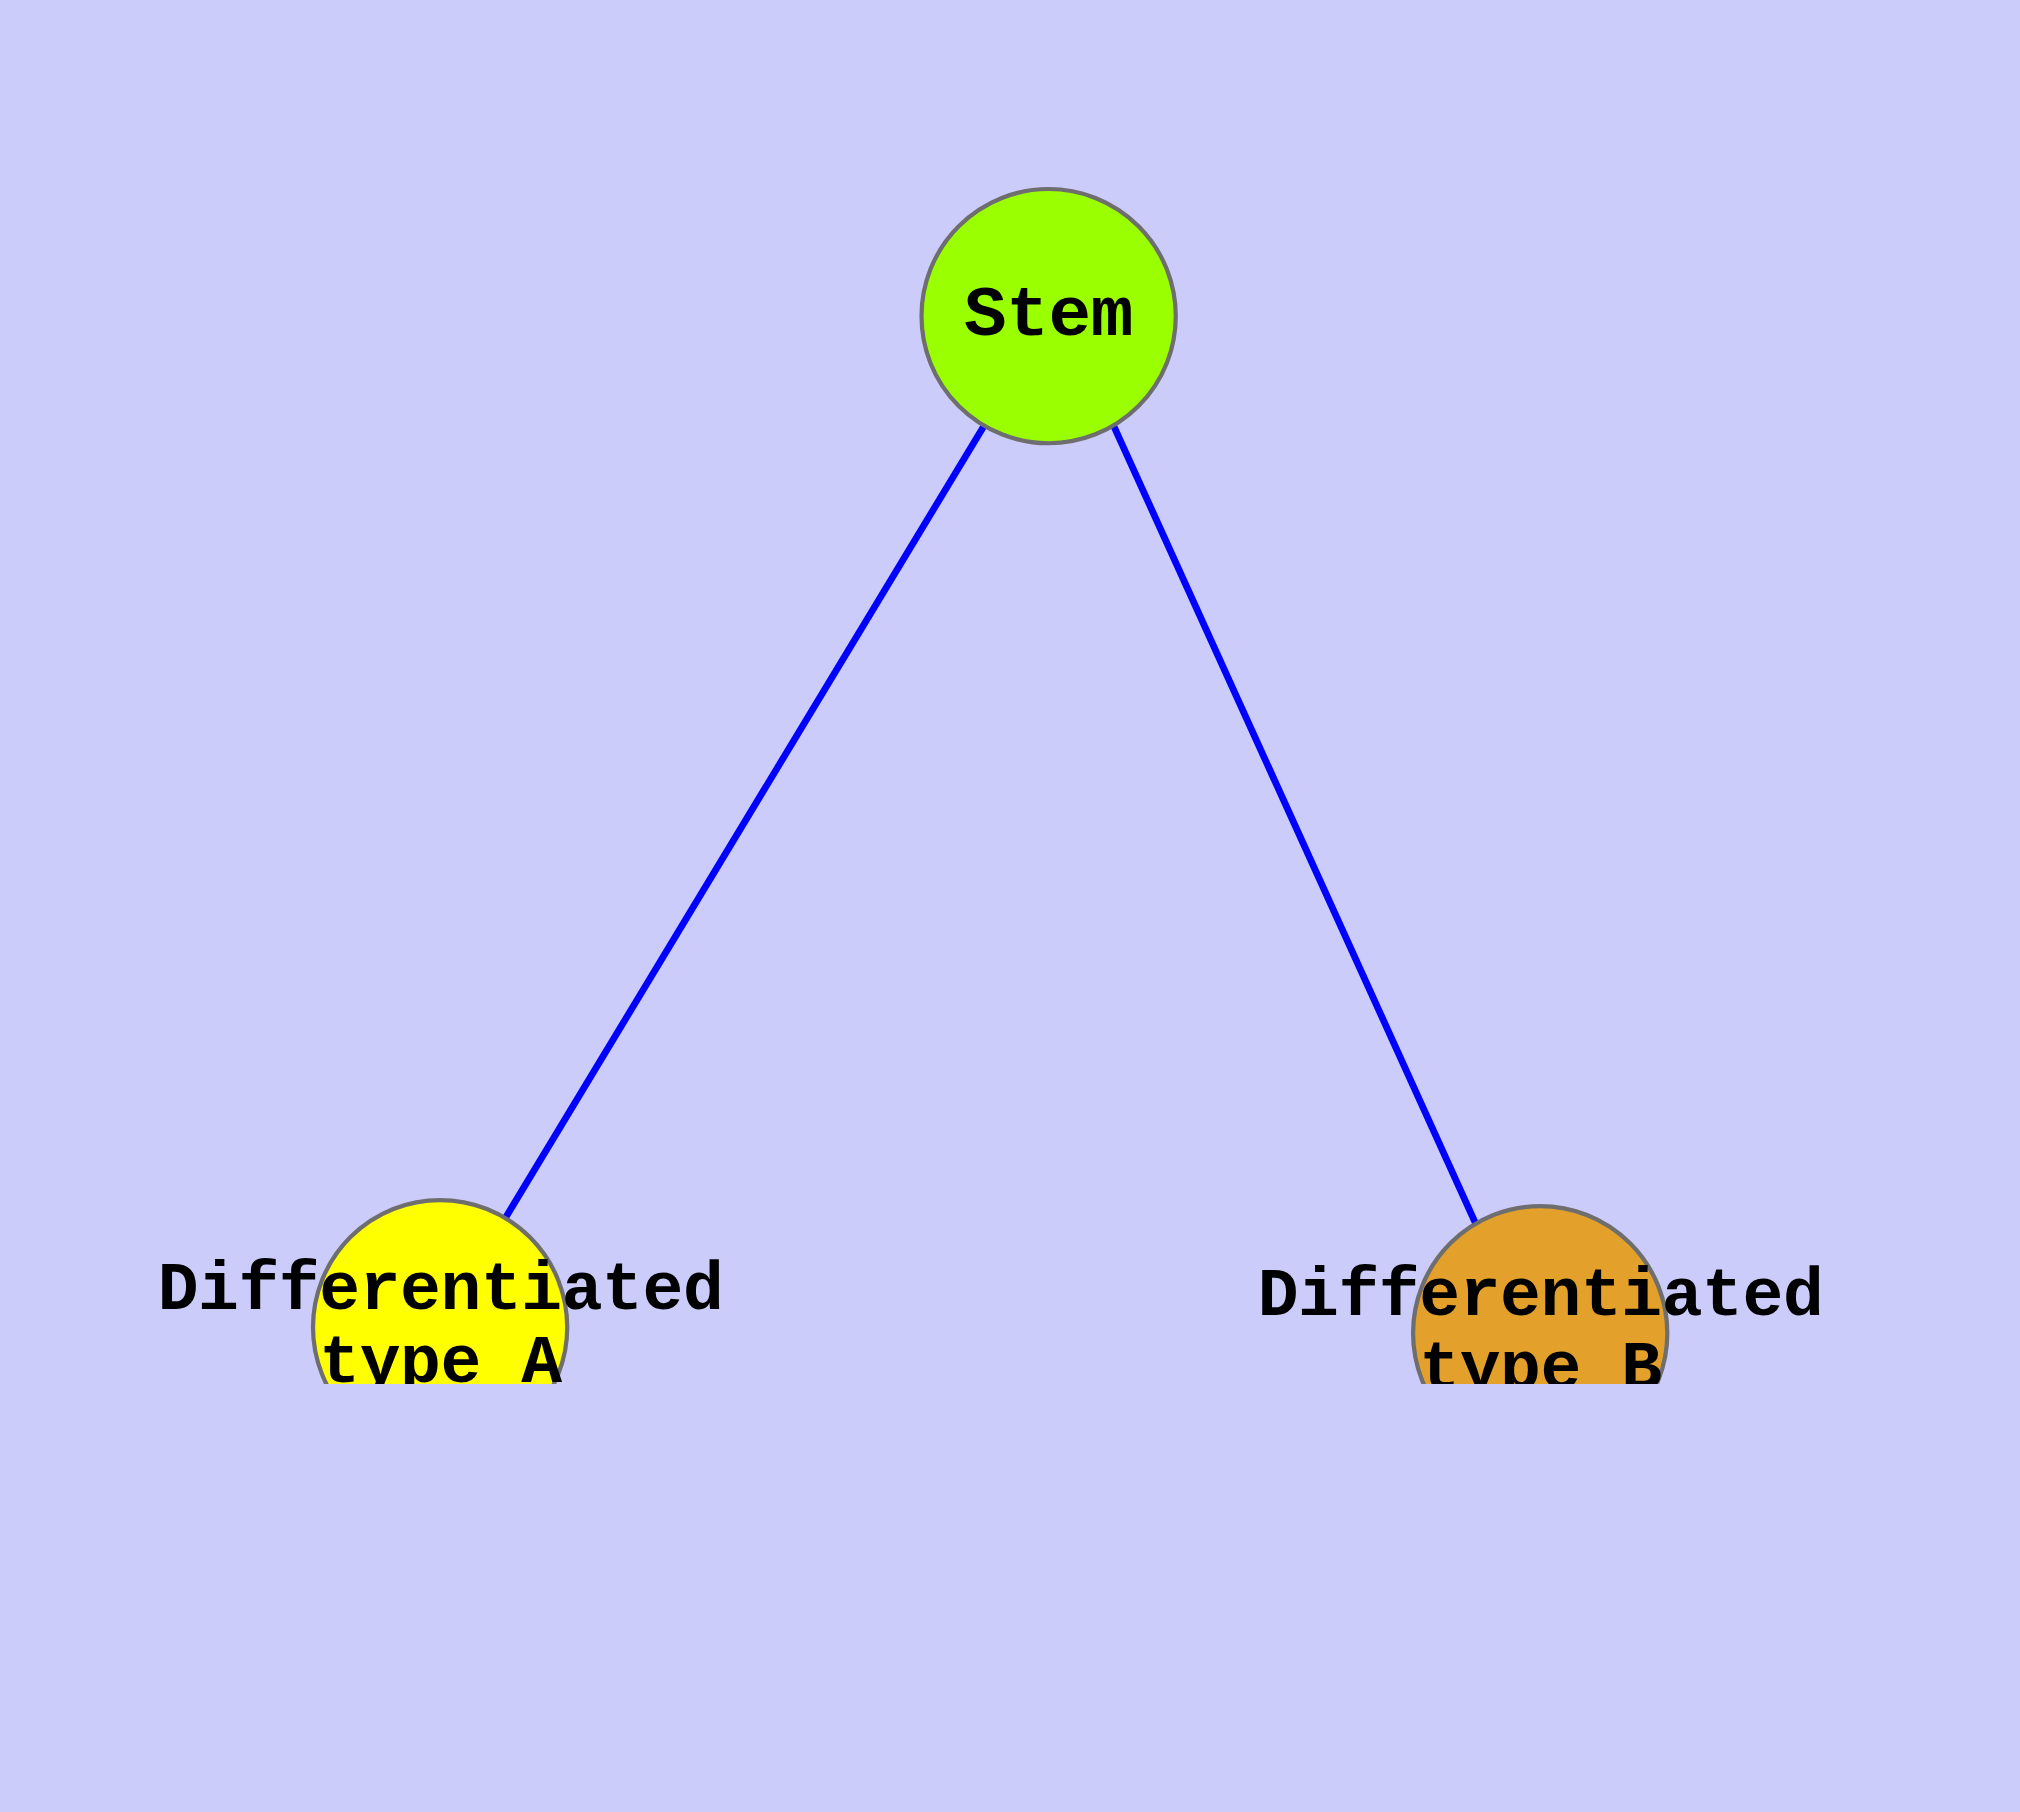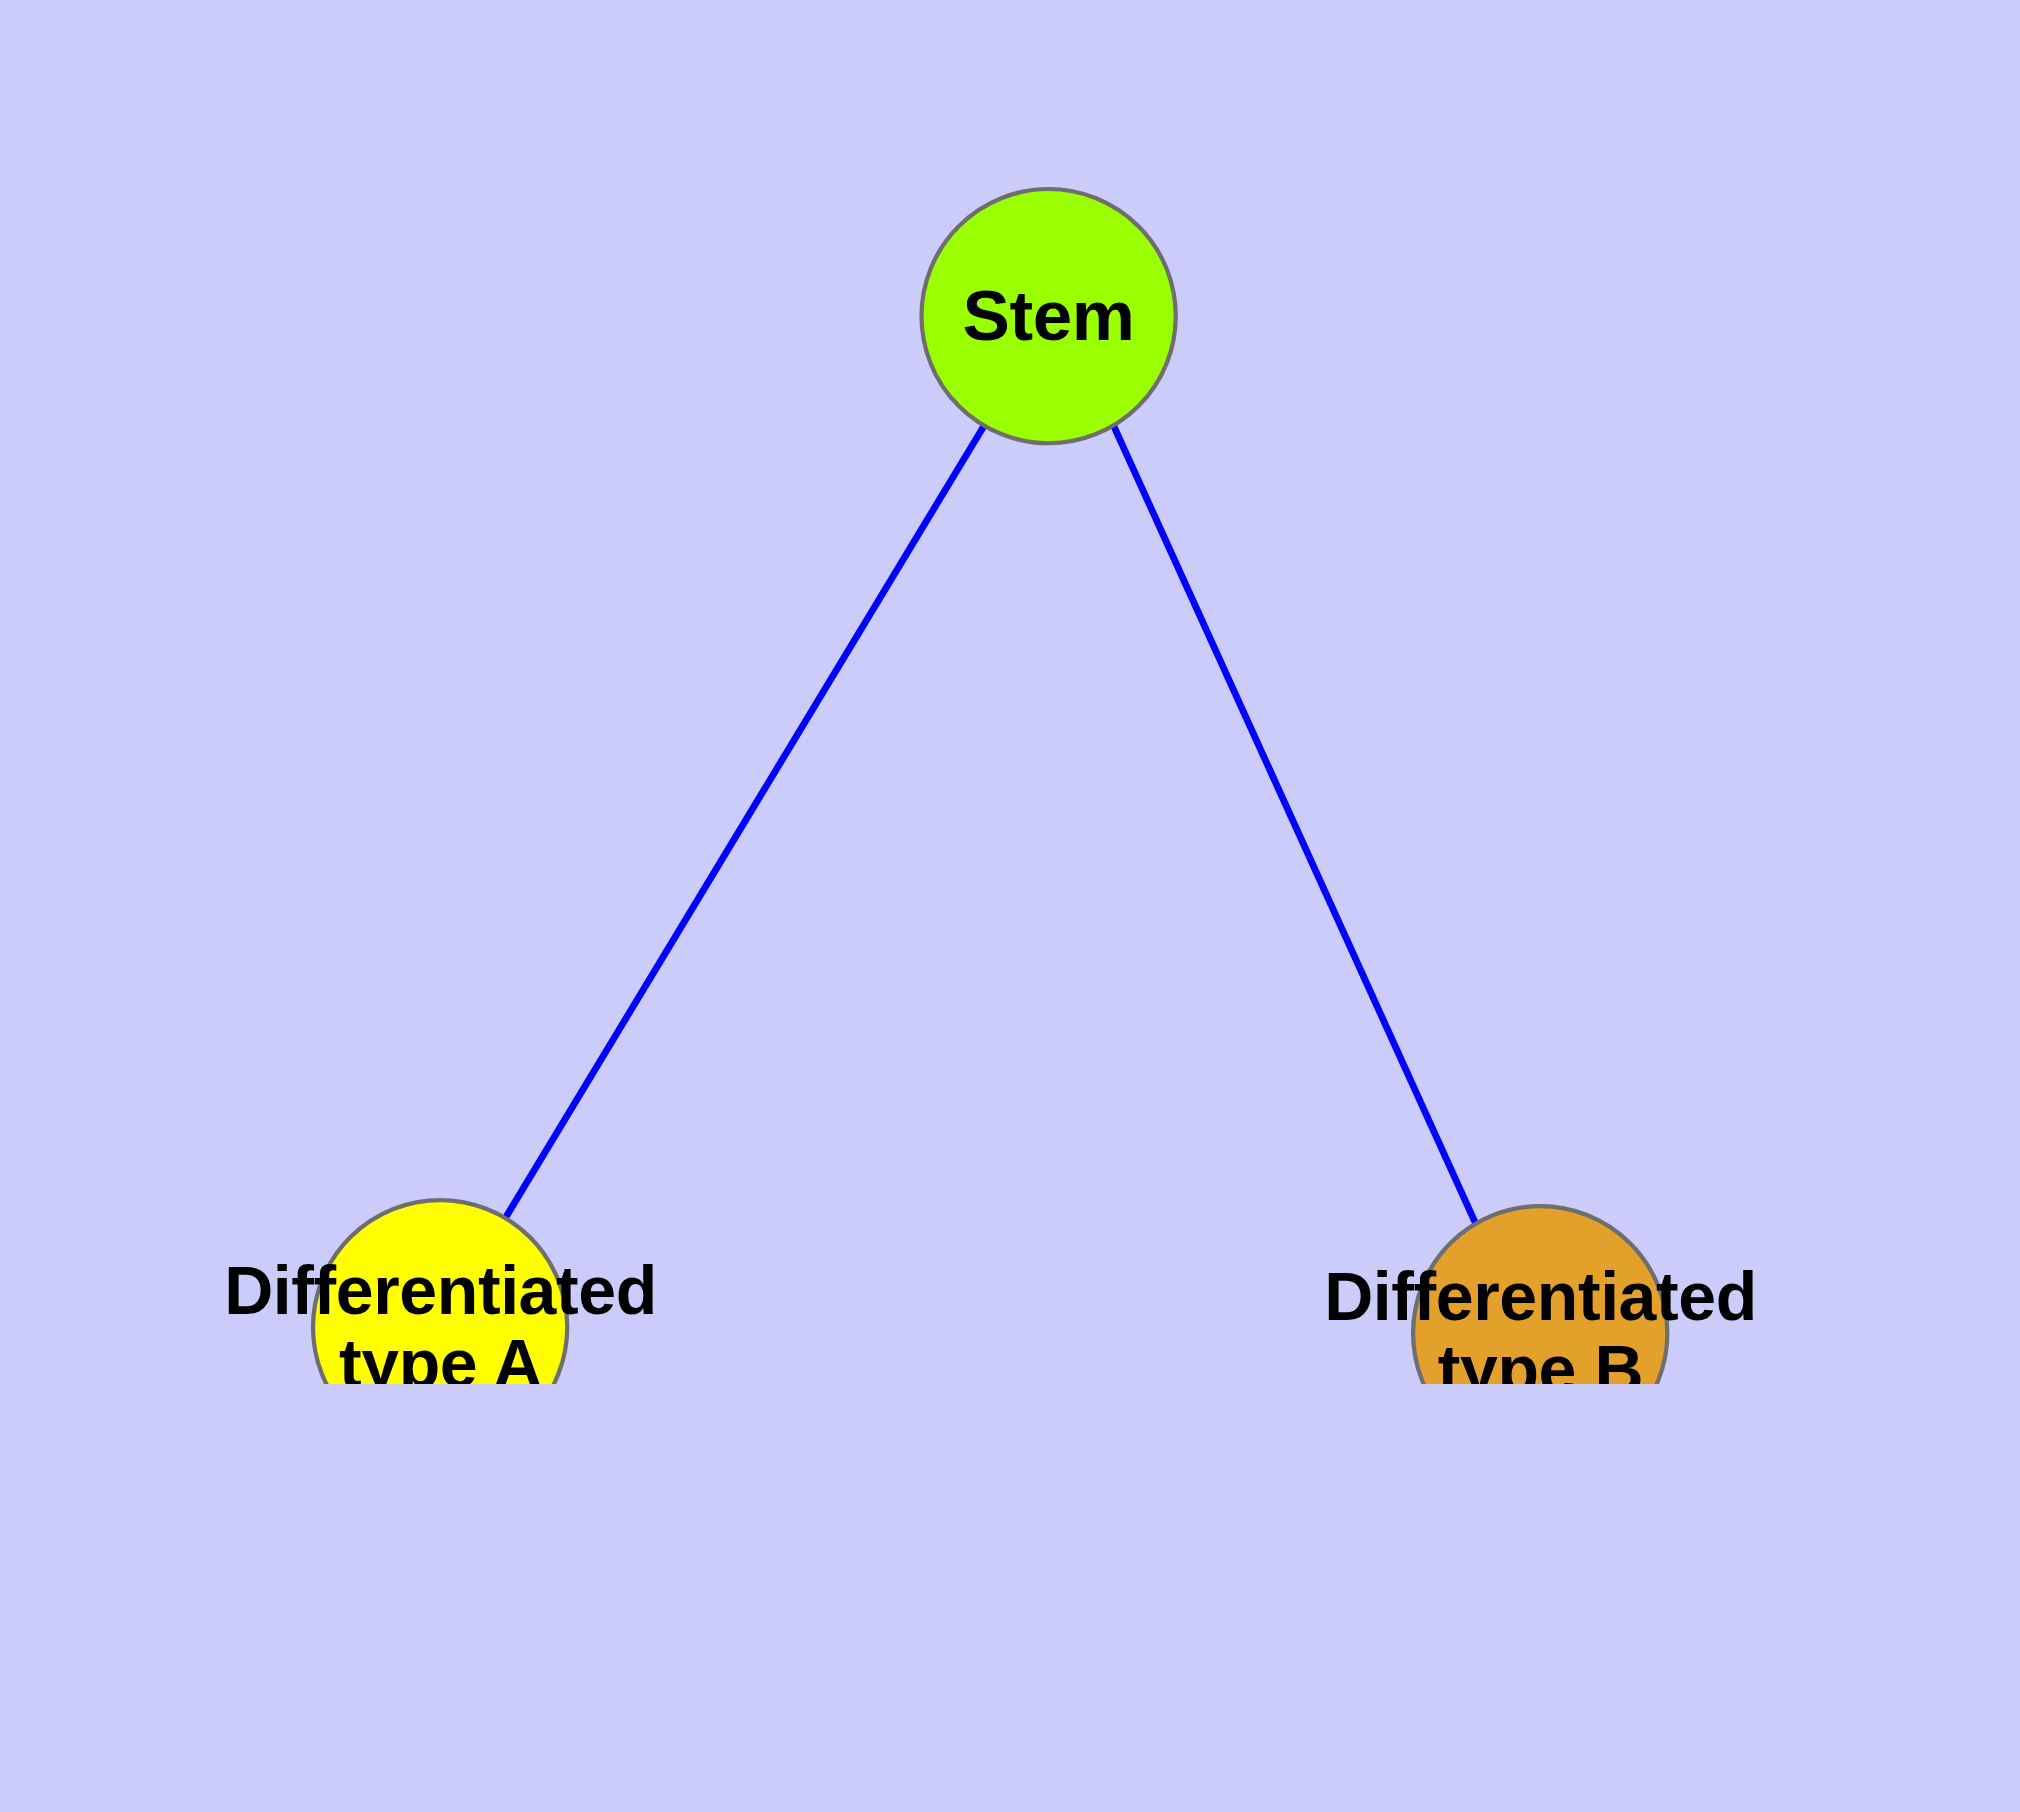--- a/index.html
+++ b/index.html
@@ -5,21 +5,21 @@
   html, body {
     margin: 0;
     padding: 0;
     background: #ccccfb;
   }
   #stage {
     position: relative;
     width: 2021px;
     height: 1384px;
     overflow: hidden;
-    font-family: Liberation Sans, sans-serif;
+    font-family: Liberation Mono, monospace;
   }
   #bg-rect {
     position: absolute;
     left: 0; top: 0;
     width: 2021px;
     height: 1812px;
     background: #ccccfb;
   }
   #graph-svg {
     position: absolute;

